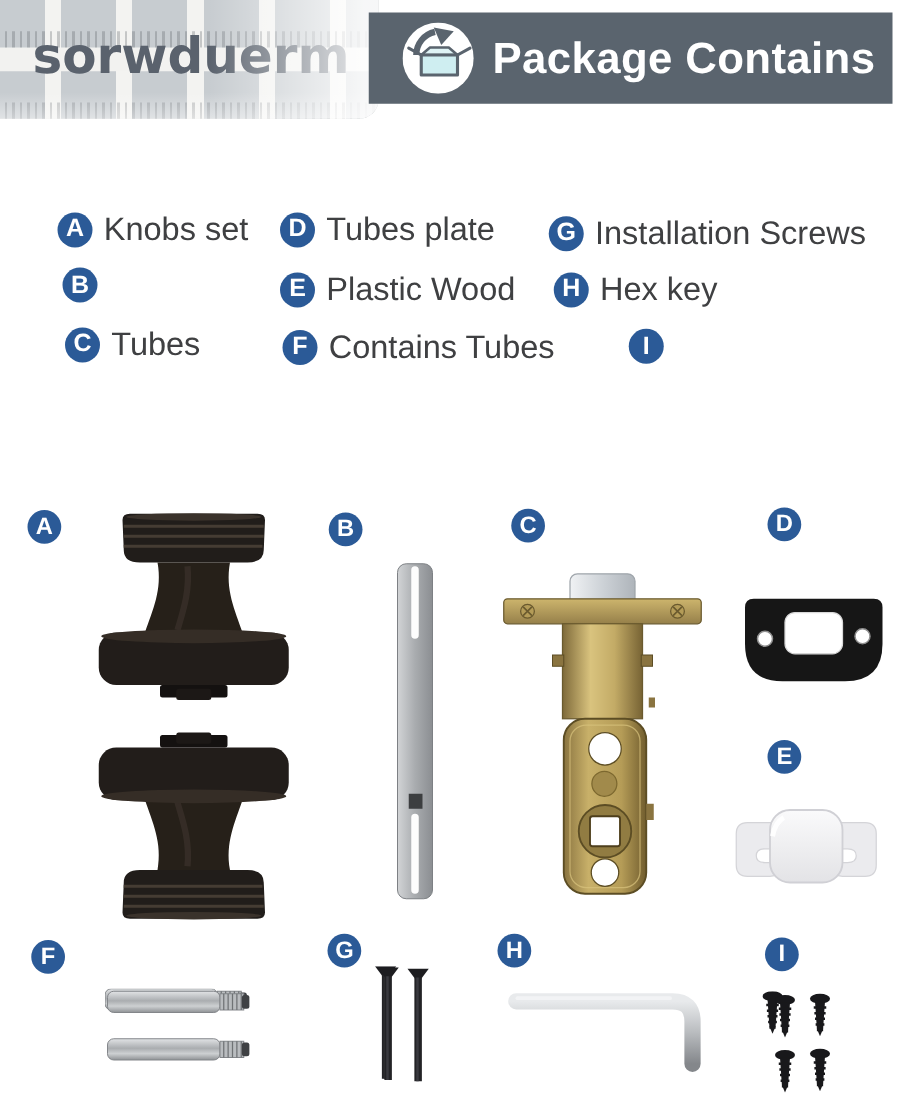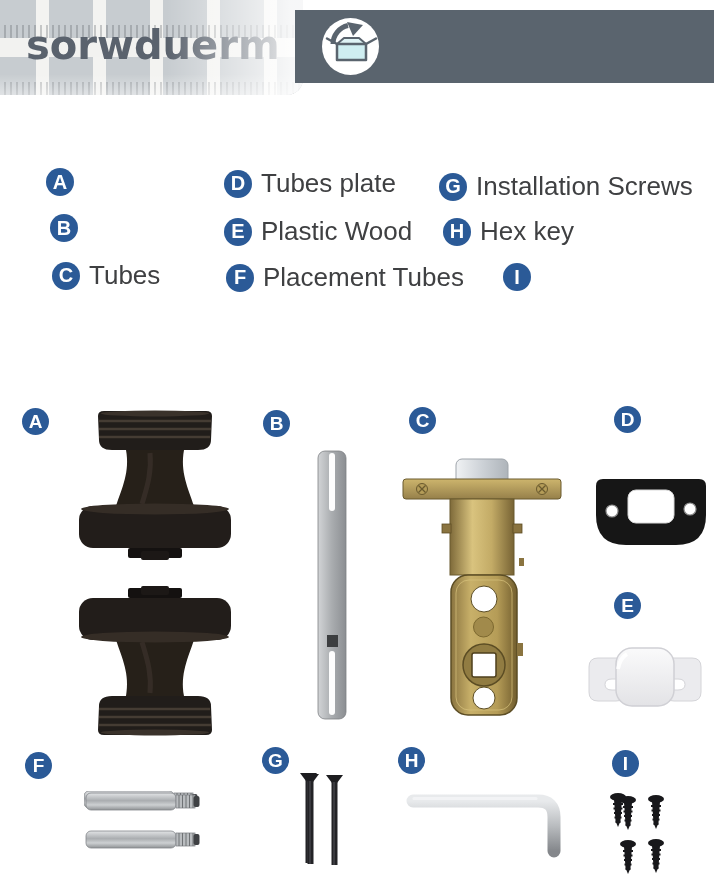--- a/index.html
+++ b/index.html
@@ -69,45 +69,47 @@
     <div class="banner">
       <svg class="bicon" viewBox="0 0 57 57">
         <circle cx="28.5" cy="28.5" r="28.5" fill="#ffffff"></circle>
         <path d="M11,26 A19,19 0 0 1 26,7.5" fill="none" stroke="#5a646e" stroke-width="5"></path>
         <polygon points="25,4 41,7 31,18" fill="#5a646e"></polygon>
         <polygon points="15,26 22,20 37,20 44,26" fill="#dff3f5" stroke="#5a646e" stroke-width="2" stroke-linejoin="round"></polygon>
         <rect x="15" y="26" width="29" height="16" fill="#cfeef1" stroke="#5a646e" stroke-width="2.5" stroke-linejoin="round"></rect>
         <path d="M15,26 L5,20.5" stroke="#5a646e" stroke-width="2.5" stroke-linecap="round"></path>
         <path d="M44,26 L54,20.5" stroke="#5a646e" stroke-width="2.5" stroke-linecap="round"></path>
       </svg>
+      <span class="btitle">Package Contains</span>
     </div>
   </div>
 
   <div>
     <div class="legend-item li-a">
       <span class="lbadge">A</span>
+      <span class="llabel">Knobs set</span>
     </div>
     <div class="legend-item li-b">
       <span class="lbadge">B</span>
     </div>
     <div class="legend-item li-c">
       <span class="lbadge">C</span>
       <span class="llabel">Tubes</span>
     </div>
     <div class="legend-item li-d">
       <span class="lbadge">D</span>
       <span class="llabel">Tubes plate</span>
     </div>
     <div class="legend-item li-e">
       <span class="lbadge">E</span>
       <span class="llabel">Plastic Wood</span>
     </div>
     <div class="legend-item li-f">
       <span class="lbadge">F</span>
-      <span class="llabel">Placement Tubes</span>
+      <span class="llabel">Contains Tubes</span>
     </div>
     <div class="legend-item li-g">
       <span class="lbadge">G</span>
       <span class="llabel">Installation Screws</span>
     </div>
     <div class="legend-item li-h">
       <span class="lbadge">H</span>
       <span class="llabel">Hex key</span>
     </div>
     <div class="legend-item li-i">

